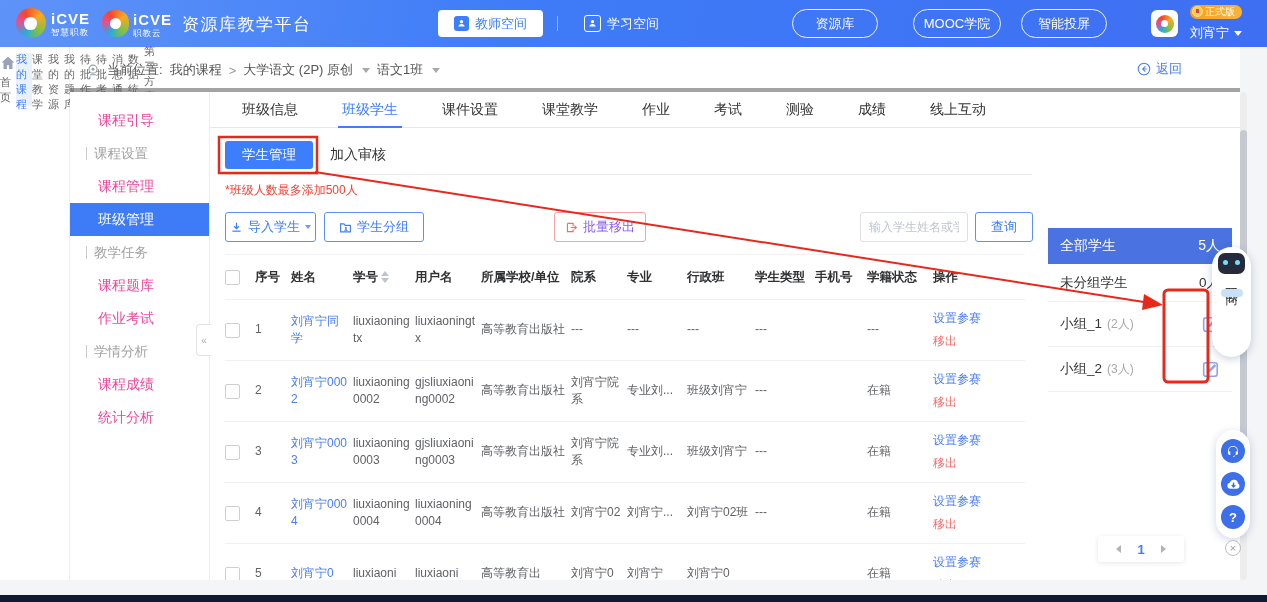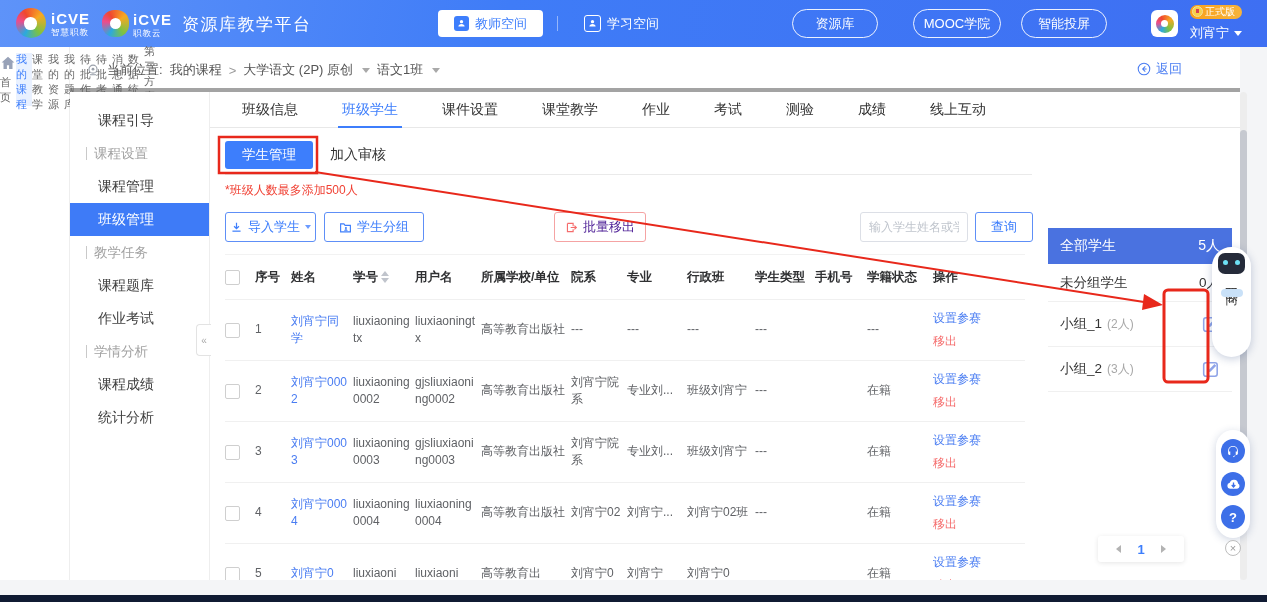--- a/index.html
+++ b/index.html
@@ -51,21 +51,21 @@
   .rail{position:absolute;left:0;top:47px;width:70px;height:533px;background:#fff;border-right:1px solid #EEE;box-sizing:border-box;
         display:flex;flex-direction:row;padding-top:6px;}
   .rail-item{height:53px;display:flex;flex-direction:column;align-items:center;justify-content:center;gap:4px;cursor:pointer;}
   .rail-item .lbl{font-size:11px;color:#666;}
   .rail-item svg{fill:#98A2B8;}
   .rail-item.active{background:#E9F1FF;}
   .rail-item.active .lbl{color:#3D7EFC;}
   .rail-item.active svg{fill:#3D7EFC;}
   
   .submenu{position:absolute;left:70px;top:92px;width:140px;height:488px;background:#fff;border-right:1px solid #EEE;box-sizing:border-box;padding-top:12px;}
-  .m-item{height:33px;line-height:33px;padding-left:28px;font-size:14px;color:#404040;cursor:pointer;}
+  .m-item{height:33px;line-height:33px;padding-left:28px;font-size:14px;color:#ec4899;cursor:pointer;}
   .m-group{height:33px;line-height:33px;padding-left:16px;font-size:13.5px;color:#A2A2A2;display:flex;align-items:center;gap:7px;}
   .m-group .gbar{width:1px;height:13px;background:#C9C9C9;}
   .m-item.active{background:#3E7BF7;color:#ffffff;}
   .collapse-handle{position:absolute;left:196px;top:324px;width:14px;height:30px;background:#fff;border:1px solid #E3E3E3;
                    border-right:none;border-radius:4px 0 0 4px;color:#AAA;font-size:10px;display:flex;align-items:center;justify-content:center;cursor:pointer;z-index:5;}
   .collapse-handle::before{content:"\00AB";}
   
   .content{position:absolute;left:210px;top:92px;width:1030px;height:488px;background:#fff;overflow:hidden;}
   .tabs{position:absolute;left:0;top:0;width:100%;height:36px;display:flex;gap:40px;padding-left:30px;box-sizing:border-box;
         border-bottom:1px solid #E8E8E8;}
@@ -73,21 +73,21 @@
   .tab-active{color:#3D7EFC;}
   .tab-active::after{content:"";position:absolute;left:-2px;right:-2px;bottom:-1px;height:2px;background:#3D7EFC;}
   .subtab-btn{position:absolute;left:15px;top:49px;width:88px;height:28px;background:#3D7EFC;color:#fff;font-size:13.5px;
               border:none;border-radius:3px;display:flex;align-items:center;justify-content:center;cursor:pointer;}
   .subtab-plain{position:absolute;left:120px;top:54px;font-size:14px;color:#333;cursor:pointer;}
   .subtab-line{position:absolute;left:15px;top:82px;width:807px;height:1px;background:#EAEAEA;}
   .notice{position:absolute;left:15px;top:90px;font-size:12px;color:#F04134;}
   
   .tbtn{position:absolute;top:120px;height:30px;box-sizing:border-box;background:#fff;border:1px solid #5E8FF7;border-radius:3px;
         color:#3D7EFC;font-size:13px;display:flex;align-items:center;justify-content:center;gap:5px;cursor:pointer;}
-  .tbtn.danger{border-color:#F5A3A3;color:#4c1d95;}
+  .tbtn.danger{border-color:#F5A3A3;color:#8b5cf6;}
   .tbtn svg{flex:none;}
   .b-import{left:15px;width:91px;}
   .b-group{left:114px;width:100px;}
   .b-custom{left:222px;width:114px;}
   .b-remove{left:344px;width:92px;}
   .search-input{position:absolute;left:650px;top:120px;width:108px;height:30px;box-sizing:border-box;border:1px solid #DCDFE6;
                 border-radius:3px;padding:0 8px;font-size:12px;color:#333;outline:none;font-family:inherit;}
   .search-input::placeholder{color:#BFC4CC;}
   .b-query{left:765px;width:58px;}
   .caret-sm{width:0;height:0;border-left:3.5px solid transparent;border-right:3.5px solid transparent;border-top:4.5px solid #6C9BFF;}

